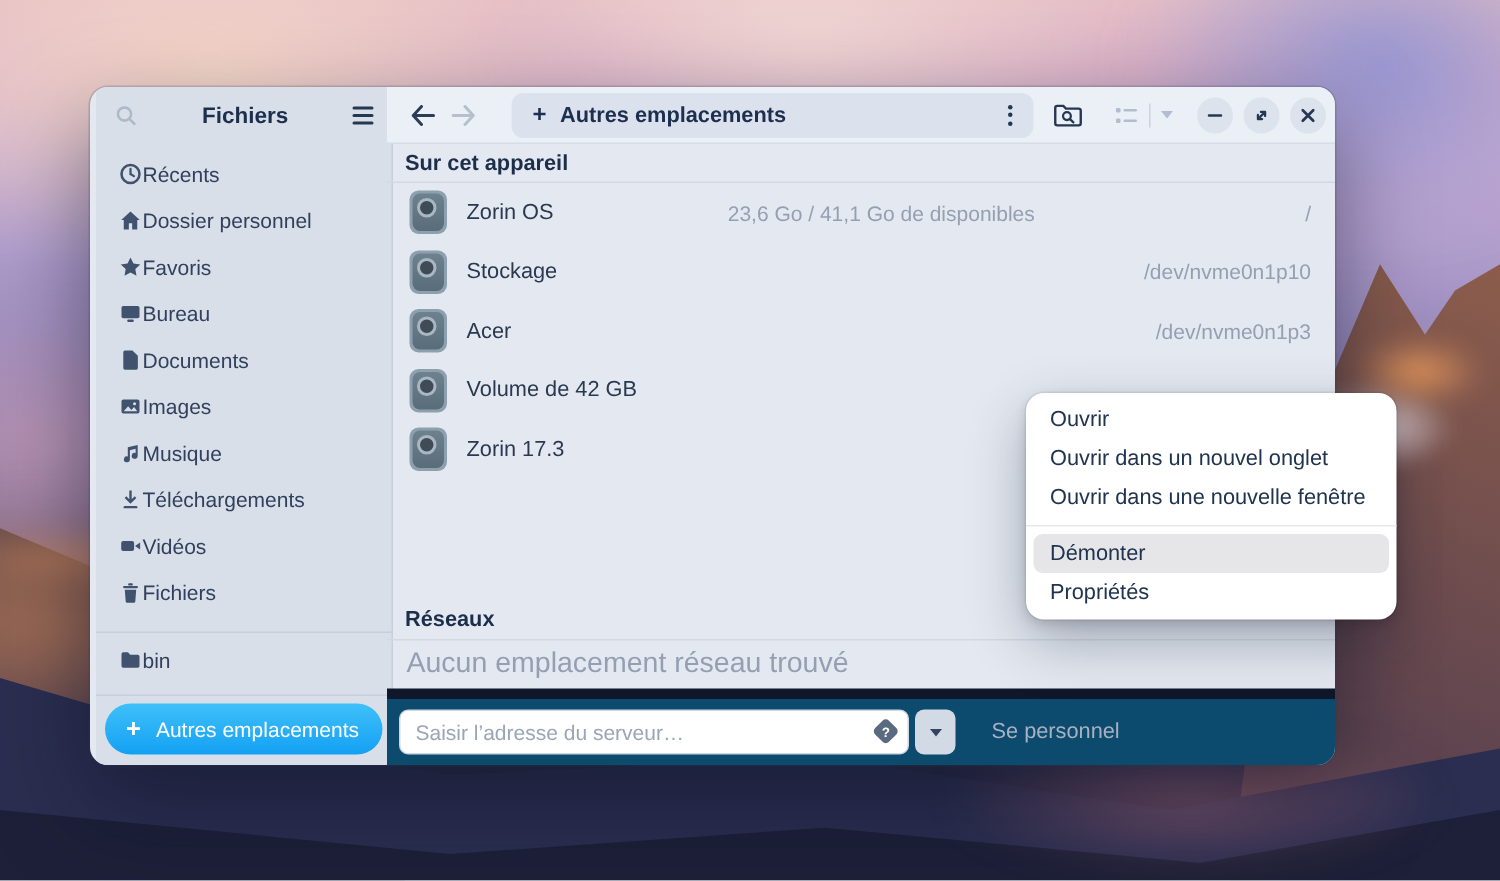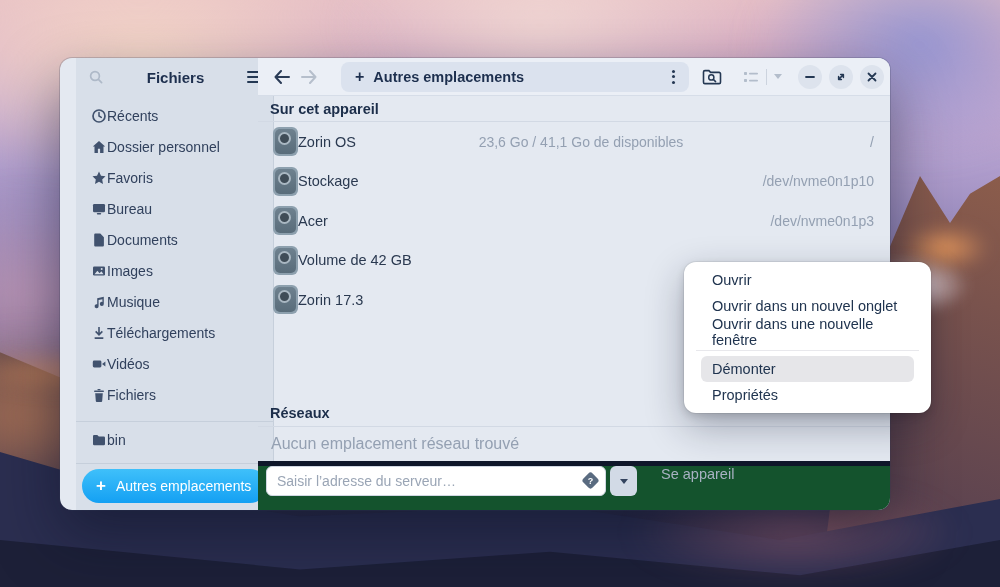--- a/index.html
+++ b/index.html
@@ -33,21 +33,21 @@
     clip-path:polygon(0 92%,30% 97%,55% 94%,80% 98%,100% 92%,100% 100%,0 100%); }
   .wp-dune-glow { right:40px; bottom:10px; width:330px; height:90px; filter:blur(14px);
     background:radial-gradient(closest-side,rgba(208,126,142,.5),rgba(208,126,142,0)); }
 
   
   .window { position:absolute; left:60px; top:58px; width:830px; height:452px;
     border-radius:12px; overflow:hidden; background:#e4e9f1;
     box-shadow:0 0 0 1px rgba(50,60,85,.22), 0 24px 60px rgba(10,15,35,.5); }
 
   
-  .sidebar { position:absolute; left:16px; top:0; width:198px; height:100%;
+  .sidebar { position:absolute; left:4px; top:0; width:198px; height:100%;
     background:#d8dfe9; border-right:1px solid #c6cfdb; }
   .sb-header { height:38px; display:flex; align-items:center; padding:0 12px; }
   .sb-title { flex:1; text-align:center; font-size:15px; font-weight:bold; color:#1d2f4e; }
   .hamburger span { display:block; width:14px; height:2px; background:#243853; border-radius:1px; margin:2.6px 0; }
   .sb-items { position:absolute; top:42px; left:0; right:0; }
   .sb-item { height:31px; display:flex; align-items:center; padding:0 8px 0 15px;
     font-size:14px; color:#31415d; }
   .sb-item svg { flex:0 0 16px; }
   .sb-sep { position:absolute; left:0; right:0; height:1px; background:#c6cfdb; }
   .sb-bin { position:absolute; top:366px; left:0; right:0; }
@@ -81,48 +81,48 @@
   .sec-title { position:absolute; left:0; right:0; padding:0 12px; font-size:14.5px; font-weight:bold;
     color:#1c2e4a; border-bottom:1px solid #d2d9e4; display:flex; align-items:center; }
   .sec-device { top:38px; height:26px; }
   .rows { position:absolute; top:64px; left:0; right:0; }
   .row { height:39.5px; display:flex; align-items:center; padding:0 16px 0 15px; }
   .drive-icon { width:25px; height:29px; border-radius:6px; background:#8da0ae; position:relative; flex:0 0 25px; }
   .drive-icon::before { content:""; position:absolute; inset:2px; border-radius:5px;
     background:linear-gradient(180deg,#6e818f,#596c7a); }
   .drive-icon::after { content:""; position:absolute; left:5px; top:5px; width:9px; height:9px;
     border-radius:50%; border:2.5px solid #a9b7c2; background:#3f4c57; }
-  .row .rname { width:170px; font-size:14.5px; color:#2a3950; }
+  .row .rname { width:170px; margin-left:13px; font-size:14.5px; color:#2a3950; }
   .row .rusage { flex:1; font-size:14px; color:#94a0b2; text-align:center; }
   .row .rpath { width:180px; font-size:14px; color:#94a0b2; text-align:right; }
   .sec-network { top:341px; height:28px; }
-  .net-empty { position:absolute; top:369px; left:0; right:0; height:39px; border-bottom:5px solid #0f172a;
-    display:flex; align-items:center; padding:0 13px; font-size:16px; color:#94a0b2; }
-
-  
-  .server-bar { position:absolute; left:0; right:0; bottom:0; top:408px; background:#14532d;
-    display:flex; align-items:flex-start; padding:0 8px; }
+  .net-empty { position:absolute; top:369px; left:0; right:0; height:39px; border-bottom:7px solid #0f172a;
+    display:flex; align-items:center; padding:0 13px; font-size:19px; color:#94a0b2; }
+
+  
+  .server-bar { position:absolute; left:0; right:0; bottom:0; top:408px; background:#0c4a6e;
+    display:flex; align-items:center; padding:0 8px; }
   .srv-input-wrap { position:relative; width:340px; height:30px; }
   .srv-input { width:100%; height:100%; border:1px solid #d0d7e2; border-radius:6px; background:#ffffff;
     padding:0 30px 0 10px; font-size:14px; color:#33435e; font-family:"Liberation Sans",sans-serif; outline:none; }
   .srv-input::placeholder { color:#9aa5b5; }
   .q-badge { position:absolute; right:9px; top:8px; width:13px; height:13px; background:#5a6b80;
     transform:rotate(45deg); border-radius:3px; }
   .q-badge span { position:absolute; inset:0; transform:rotate(-45deg); color:#fff; font-size:9px;
     font-weight:bold; display:flex; align-items:center; justify-content:center; }
   .srv-drop { margin-left:4px; width:27px; height:30px; background:#d2dae6; border-radius:6px;
     display:flex; align-items:center; justify-content:center; }
   .srv-drop .chev { width:0; height:0; border-left:4.5px solid transparent; border-right:4.5px solid transparent;
     border-top:5.5px solid #34445f; }
   .srv-connect { margin-left:24px; font-size:14.5px; color:#a7b1c2; background:none; border:none;
     font-family:"Liberation Sans",sans-serif; }
 
   
   .ctx-menu { position:absolute; left:684px; top:262px; width:247px; background:#ffffff;
-    border-radius:12px; padding:5px 12px; z-index:5;
+    border-radius:12px; padding:5px 0; z-index:5;
     box-shadow:0 0 0 1px rgba(0,0,0,.06), 0 3px 8px rgba(0,0,0,.14), 0 14px 38px rgba(20,25,50,.32); }
   .ctx-item { height:26px; margin:0 5px; padding:0 11px; border-radius:6px; display:flex;
     align-items:center; font-size:14.5px; color:#20344f; }
   .ctx-item.hl { background:#e6e6e9; }
   .ctx-sep { height:1px; background:#e8e8ec; margin:5px 0; }
 
   .ic { display:block; }
 </style>
 </head>
 <body>
@@ -357,21 +357,21 @@
       <div class="server-bar">
         <span class="srv-input-wrap">
           <input class="srv-input" type="text" placeholder="Saisir l’adresse du serveur…" style="">
           <span class="q-badge">
               <span>?</span>
             </span>
         </span>
         <span class="srv-drop">
             <span class="chev"></span>
           </span>
-        <button class="srv-connect">Se appareil</button>
+        <button class="srv-connect">Se personnel</button>
       </div>
     </div>
   </div>
 
   <div class="ctx-menu">
     <div class="ctx-item">Ouvrir</div>
     <div class="ctx-item">Ouvrir dans un nouvel onglet</div>
     <div class="ctx-item">Ouvrir dans une nouvelle fenêtre</div>
     <div class="ctx-sep"></div>
     <div class="ctx-item hl">Démonter</div>

